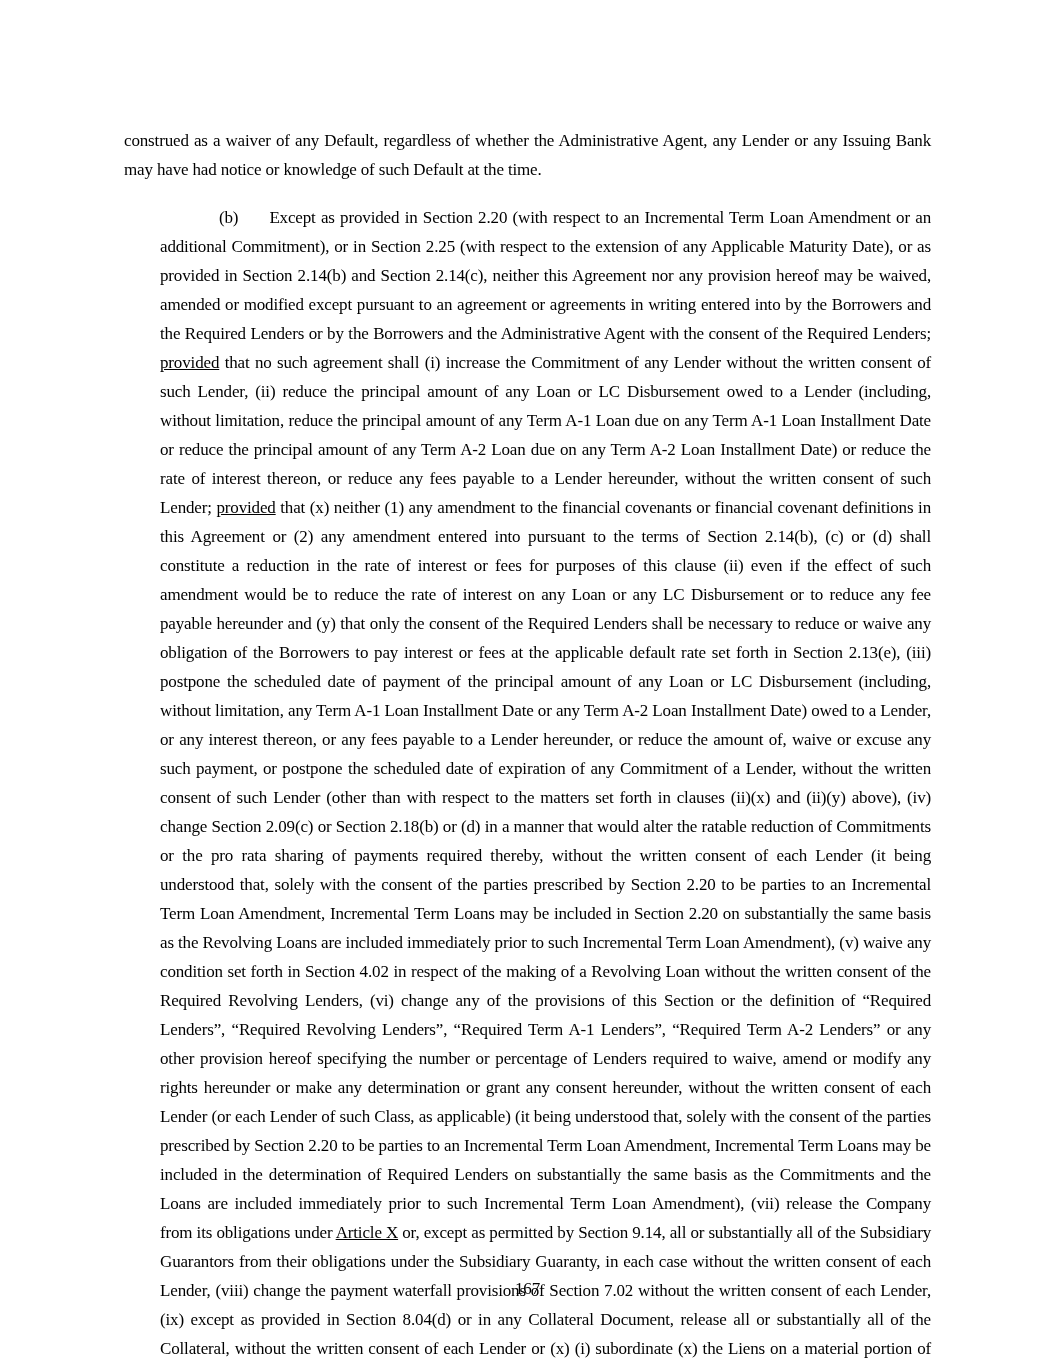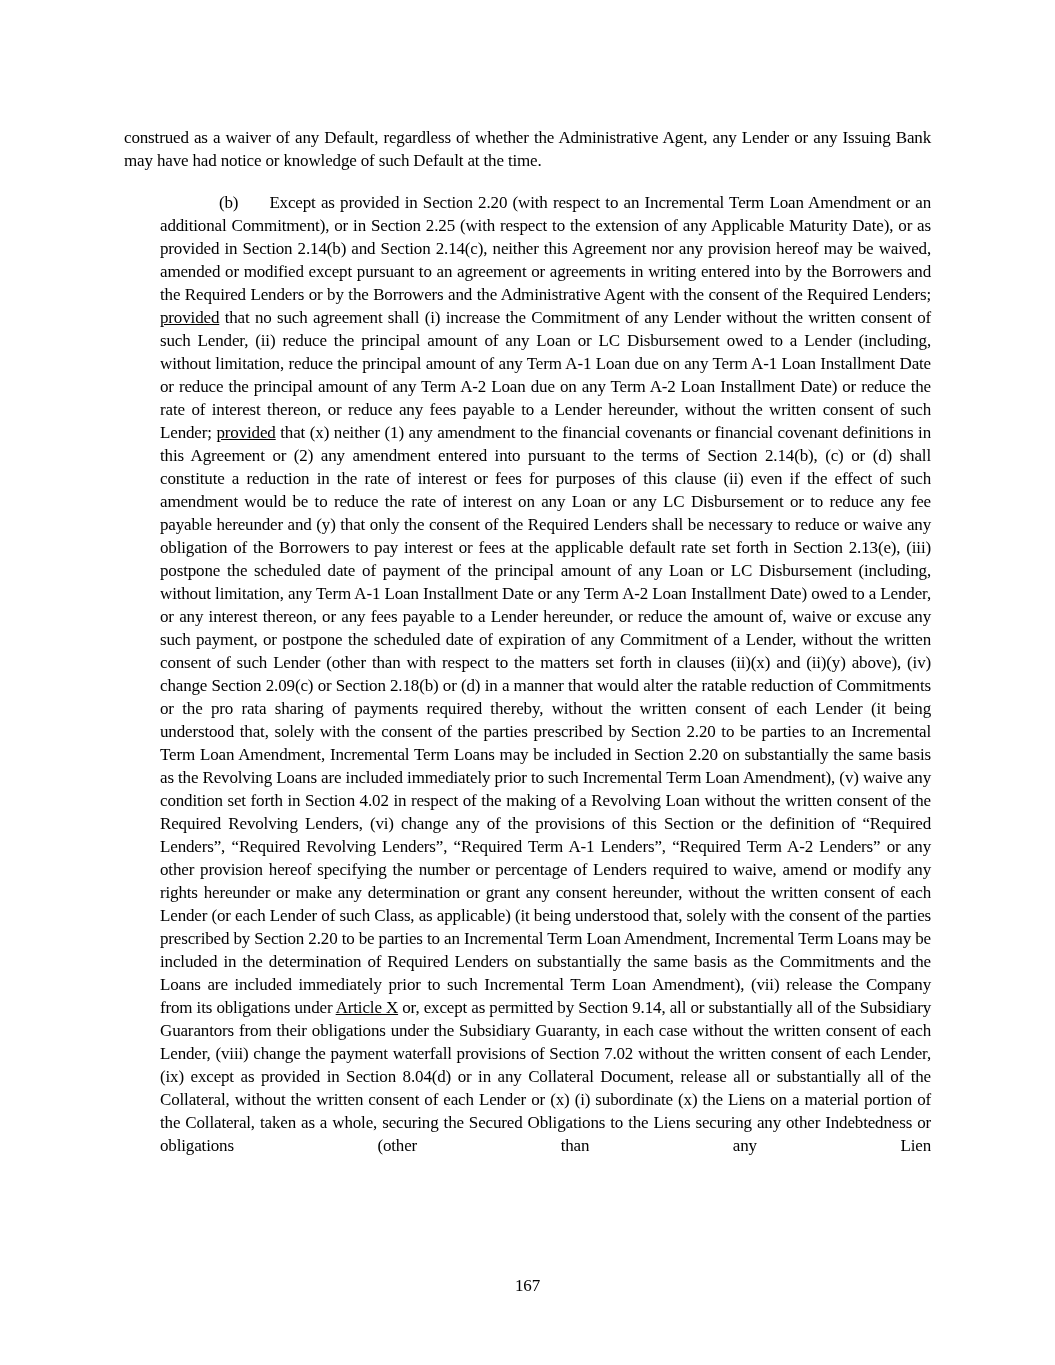--- a/index.html
+++ b/index.html
@@ -9,21 +9,21 @@
   }
   .page {
     position: relative;
     width: 1055px;
     height: 1365px;
     background: #ffffff;
     color: #000000;
     font-family: "Liberation Serif", "DejaVu Serif", serif;
     font-size: 17px;
     letter-spacing: -0.15px;
-    line-height: 23px;
+    line-height: 29px;
     overflow: hidden;
   }
   .content {
     position: absolute;
     left: 124px;
     right: 124px;
     top: 126px;
   }
   p {
     margin: 0;

